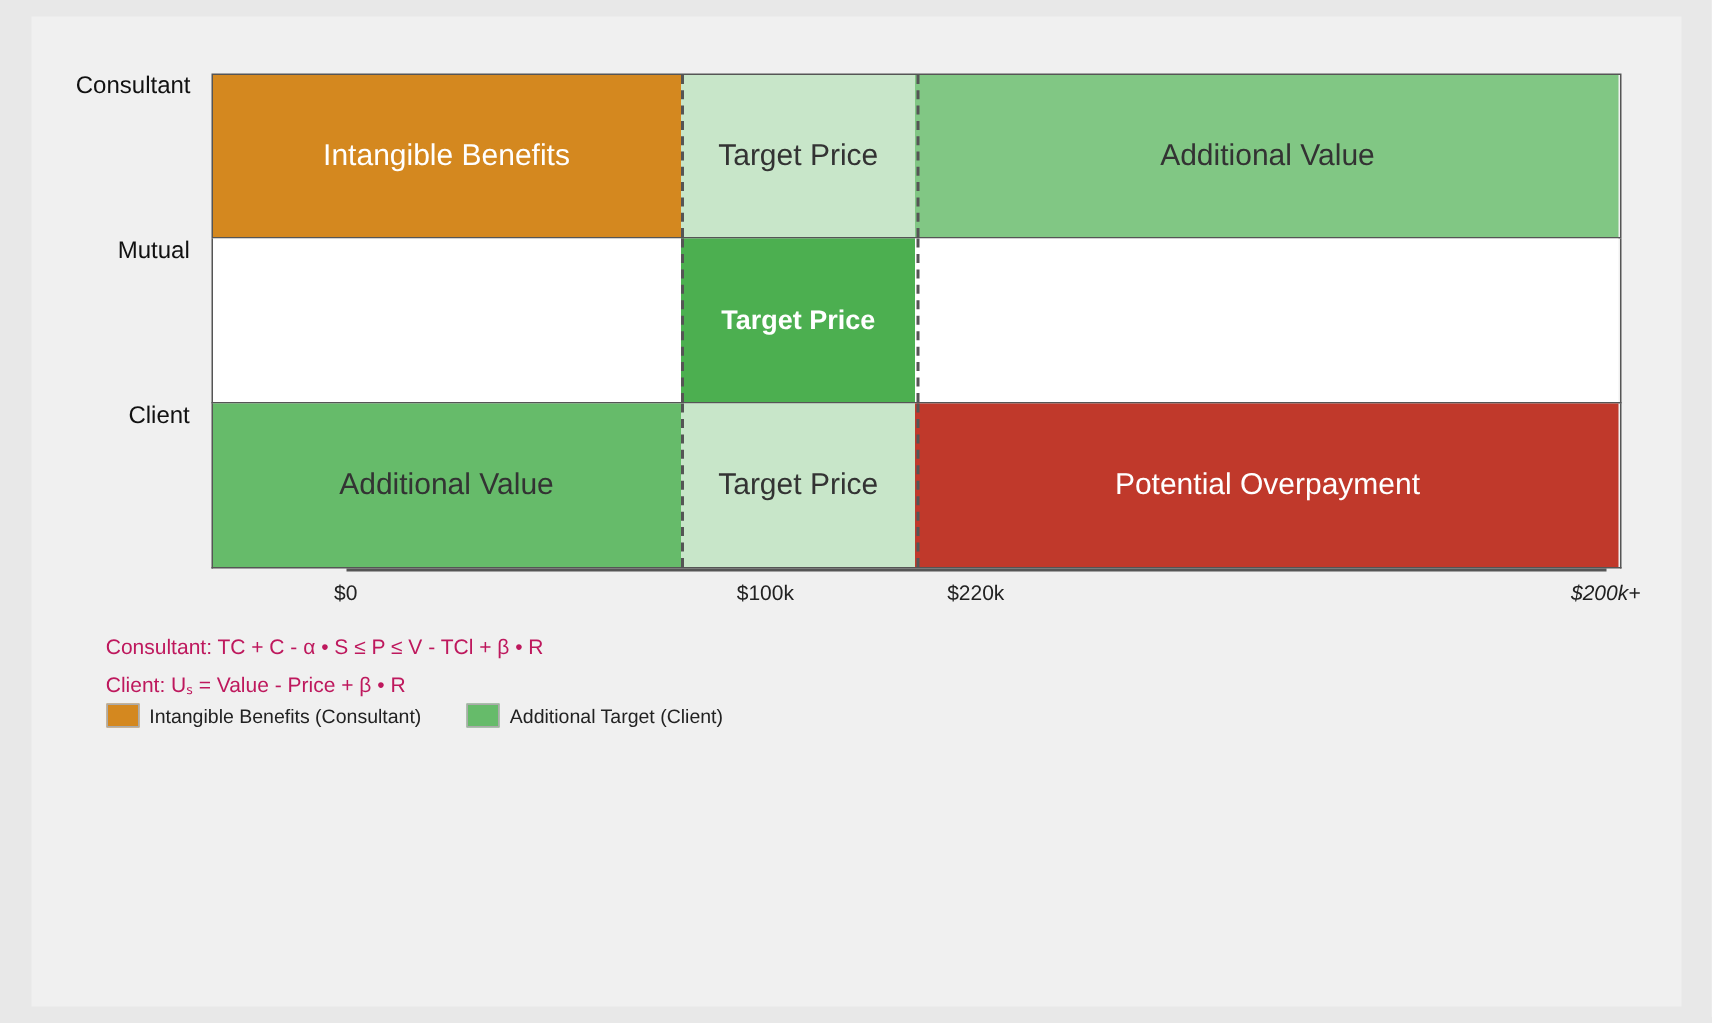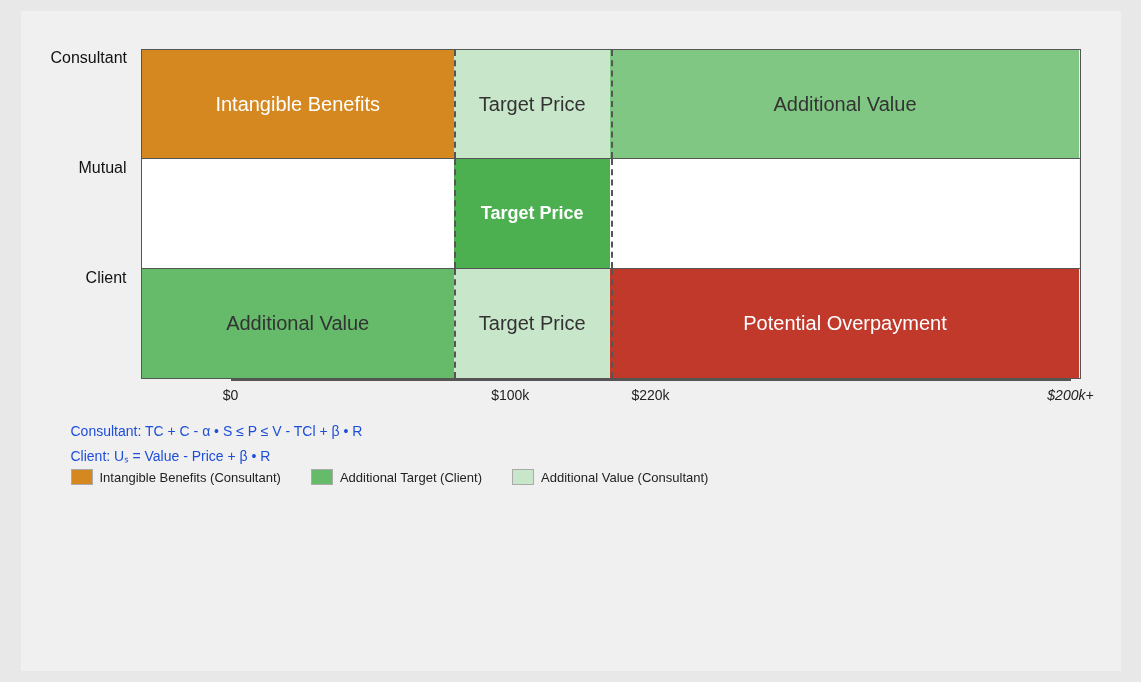--- a/index.html
+++ b/index.html
@@ -94,21 +94,21 @@
       font-size: 14px;
       color: #222;
       top: 6px;
       transform: translateX(-50%);
     }
 
     .formulas {
       margin-top: 12px;
       margin-left: 20px;
       font-size: 14px;
-      color: #1d4ed8;
+      color: #be185d;
       line-height: 1.8;
     }
     .legend {
       margin-left: 20px;
       display: flex;
       flex-wrap: wrap;
       gap: 6px 30px;
       font-size: 13px;
       color: #222;
     }
@@ -193,18 +193,14 @@
 
   <div class="legend" id="legend-container">
       <div class="legend-item">
         <div class="legend-box" style="background: rgb(212, 136, 31);"></div>
         <span>Intangible Benefits (Consultant)</span>
       </div>
       <div class="legend-item">
         <div class="legend-box" style="background: rgb(102, 187, 106);"></div>
         <span>Additional Target (Client)</span>
       </div>
-      <div class="legend-item">
-        <div class="legend-box" style="background: rgb(200, 230, 201);"></div>
-        <span>Additional Value (Consultant)</span>
-      </div>
     </div>
 </div>
 
 </body></html>

